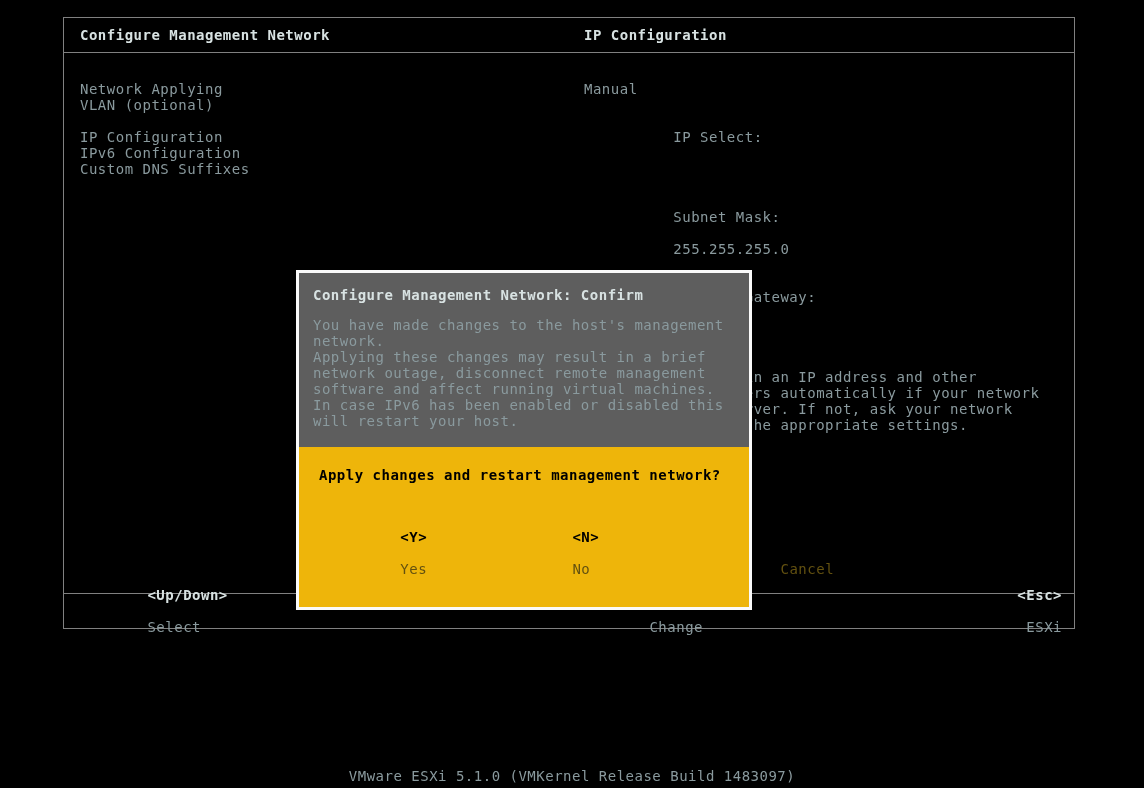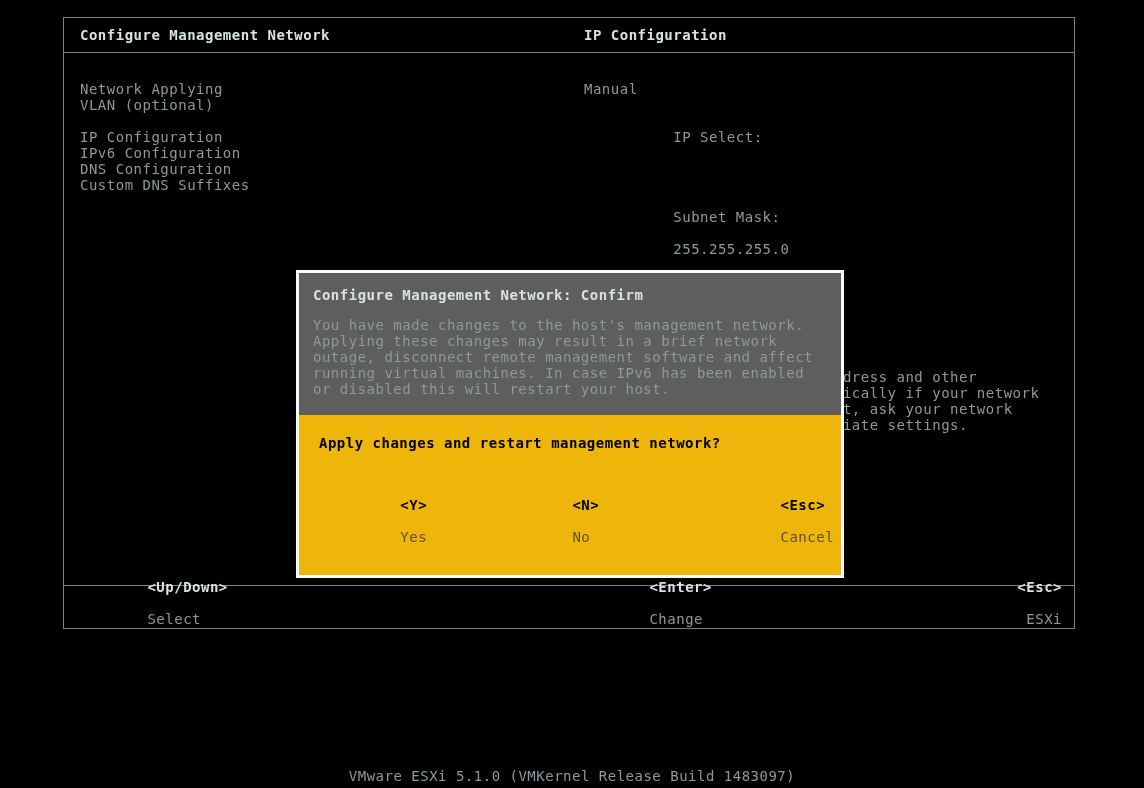--- a/index.html
+++ b/index.html
@@ -94,21 +94,21 @@
 
   .blank { height: 16px; }
 
   .desc { margin-top: 16px; }
 
   
   .footer {
     position: absolute;
     left: 0;
     right: 0;
-    bottom: 8px;
+    bottom: 0;
     border-top: 1px solid var(--border);
     height: 34px;
     display: flex;
     align-items: center;
     color: var(--text-dim);
   }
   .footer .hint { white-space: pre; }
   .footer .hint .key { font-weight: bold; color: var(--text-white); }
   .footer .hint-left  { padding-left: 12px; flex: 0 0 502px; }
   .footer .hint-mid   { flex: 1; }
@@ -122,21 +122,21 @@
     height: 20px;
     text-align: center;
     color: var(--text-dim);
   }
 
   
   .dialog {
     position: absolute;
     left: 296px;
     top: 270px;
-    width: 548px;
+    width: 456px;
     box-sizing: border-box;
     border: 3px solid var(--dialog-border);
   }
 
   .dialog-top {
     background: var(--dialog-bg);
     padding: 14px 14px 18px 14px;
     color: var(--text-dim);
     line-height: 16px;
   }
@@ -183,21 +183,20 @@
       <div class="title-right">IP Configuration</div>
     </div>
 
     <div class="body-row">
       <div class="left-col">
         <div class="menu-item">Network Applying</div>
         <div class="menu-item">VLAN (optional)</div>
         <div class="blank"></div>
         <div class="menu-item">IP Configuration</div>
         <div class="menu-item">IPv6 Configuration</div>
-        <div class="menu-item">DNS Configuration</div>
         <div class="menu-item">Custom DNS Suffixes</div>
       </div>
 
       <div class="right-col">
         <div class="kv-line">Manual</div>
         <div class="blank"></div>
         <div class="kv-line">
           <span>IP Select:</span>
           <span> </span>
           <span> </span>

